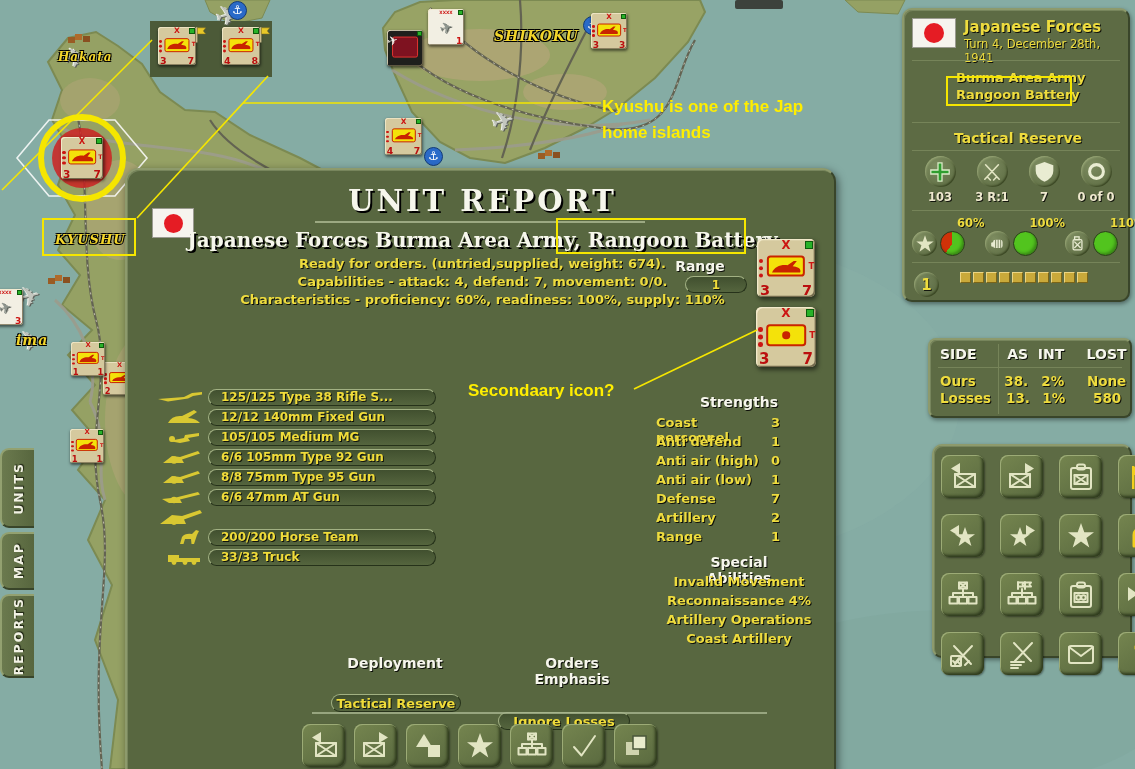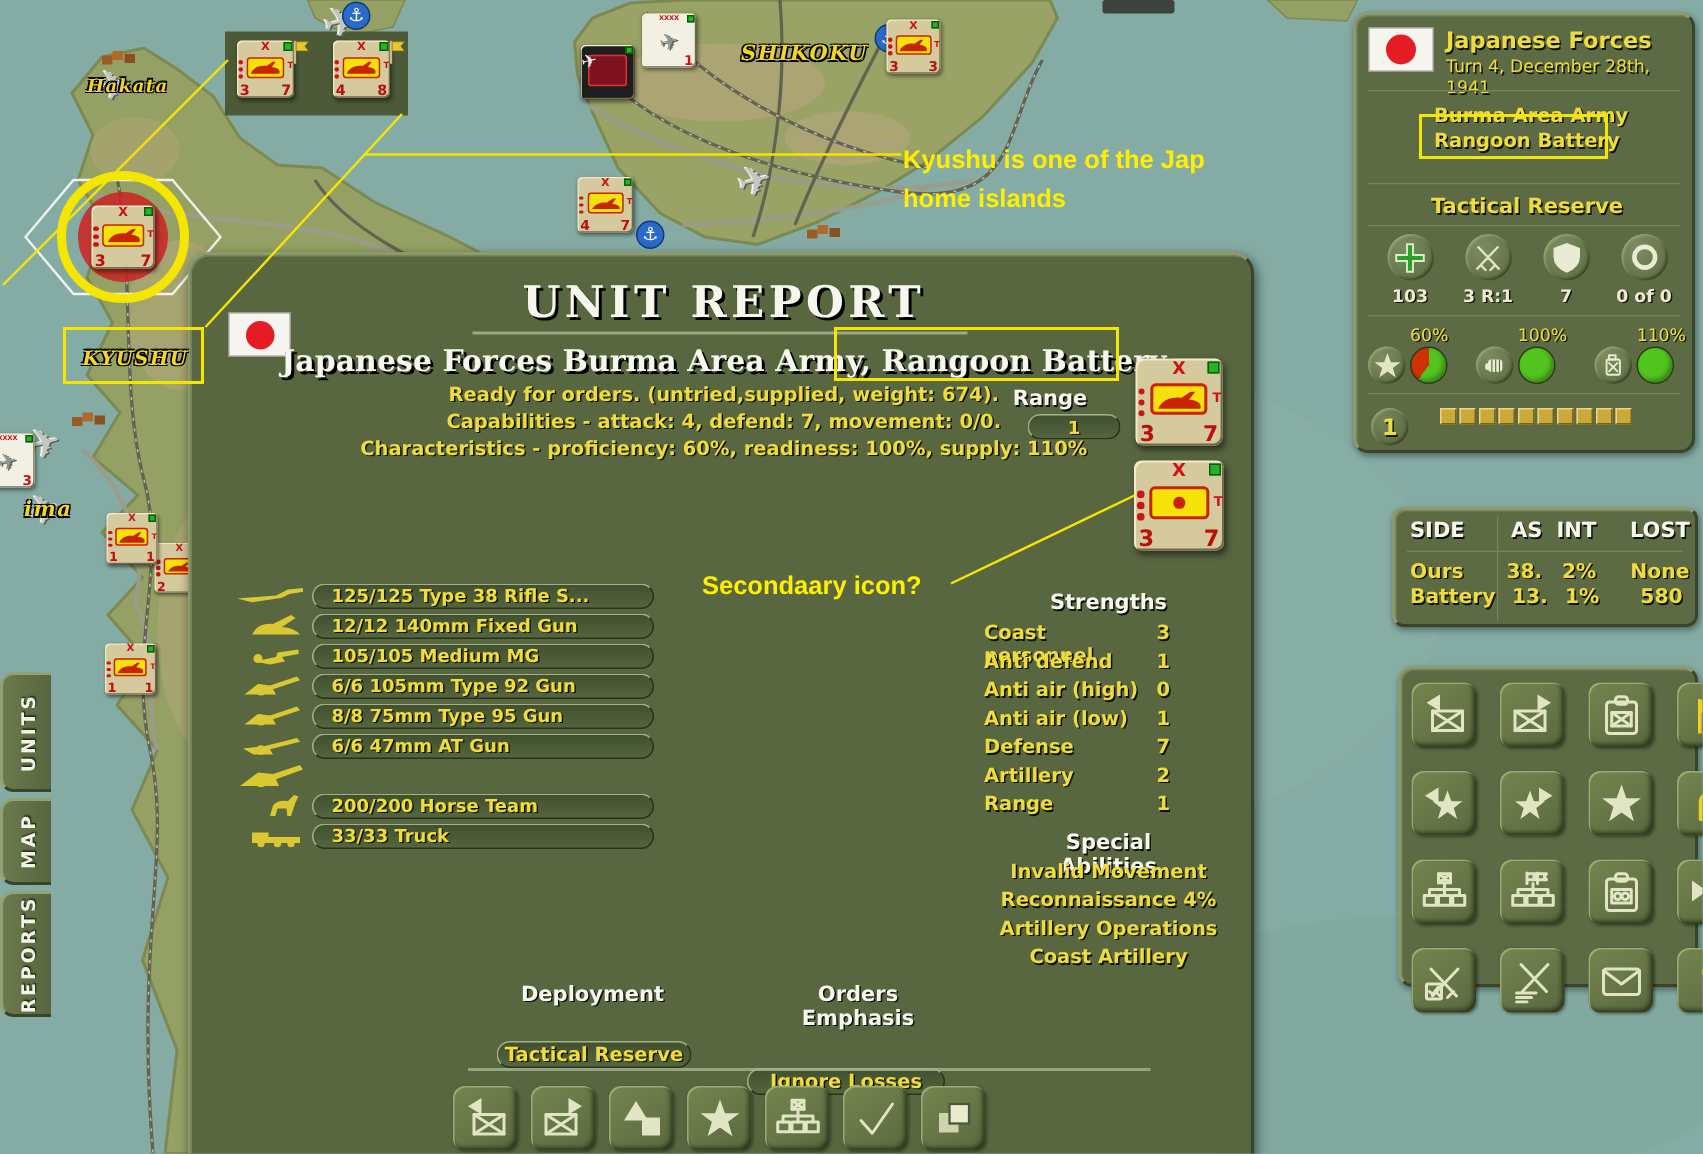--- a/index.html
+++ b/index.html
@@ -101,21 +101,21 @@
 
   
   .statc { width:31px; height:31px; border-radius:50%;
            background:radial-gradient(circle at 35% 30%, #7d8c60, #5a6940);
            box-shadow: inset 1px 1px 2px #9aa878, inset -1px -1px 2px #333f1d;
            display:flex; align-items:center; justify-content:center; }
   .statgroup { display:flex; flex-direction:column; align-items:center; gap:3px; width:48px; }
   .statval { color:#efe9cf; font-weight:bold; font-size:11.5px; text-shadow:1px 1px 0 rgba(0,0,0,.8); white-space:nowrap; }
   .gauge { display:flex; align-items:flex-end; gap:3px; }
   .gcol { display:flex; flex-direction:column; align-items:flex-start; gap:1px; }
-  .glabel { color:#eedc3e; font-weight:normal; font-size:11.5px; text-shadow:1px 1px 0 rgba(0,0,0,.8); }
+  .glabel { color:#eedc3e; font-weight:bold; font-size:11.5px; text-shadow:1px 1px 0 rgba(0,0,0,.8);margin-left:17px; }
   .pie { width:25px; height:25px; border-radius:50%; border:1px solid #2c3a1c; box-shadow:inset -2px -2px 3px rgba(0,0,0,.3); }
   .gicon { width:25px; height:25px; border-radius:50%;
            background:radial-gradient(circle at 35% 30%, #7d8c60, #5a6940);
            box-shadow: inset 1px 1px 2px #9aa878, inset -1px -1px 2px #333f1d;
            display:flex; align-items:center; justify-content:center; }
   .pip { width:11px; height:11px; background:#c9a93a; border:1px solid; border-color:#ecd584 #7a6418 #7a6418 #ecd584; }
   .badge { width:25px; height:25px; border-radius:50%;
            background:radial-gradient(circle at 35% 30%, #75845a, #56653e);
            box-shadow: inset 1px 1px 2px #9aa878, inset -1px -1px 2px #333f1d;
            color:#eedc3e; font-weight:bold; font-size:15px; display:flex; align-items:center; justify-content:center;
@@ -518,21 +518,21 @@
   <div class="abs" style="left:68px;top:4px;width:1px;height:70px;background:#45522e;border-right:1px solid rgba(140,154,108,.7)"></div>
   <div class="groove" style="top:27px"></div>
   <div class="abs" style="left:0;top:32px;width:100%">
     <div class="st-row">
         <span class="ytext st-side" style="font-size:13.5px">Ours</span>
         <span class="ytext st-as" style="font-size:13.5px">38.</span>
         <span class="ytext st-int" style="font-size:13.5px">2%</span>
         <span class="ytext st-lost" style="font-size:13.5px">None</span>
       </div>
       <div class="st-row">
-        <span class="ytext st-side" style="font-size:13.5px">Battery</span>
+        <span class="ytext st-side" style="font-size:13.5px">Losses</span>
         <span class="ytext st-as" style="font-size:13.5px">13.</span>
         <span class="ytext st-int" style="font-size:13.5px">1%</span>
         <span class="ytext st-lost" style="font-size:13.5px">580</span>
       </div>
   </div>
 </div>
 
 <div class="vtab" style="top:448px;height:80px">
     <span>UNITS</span>
   </div>

